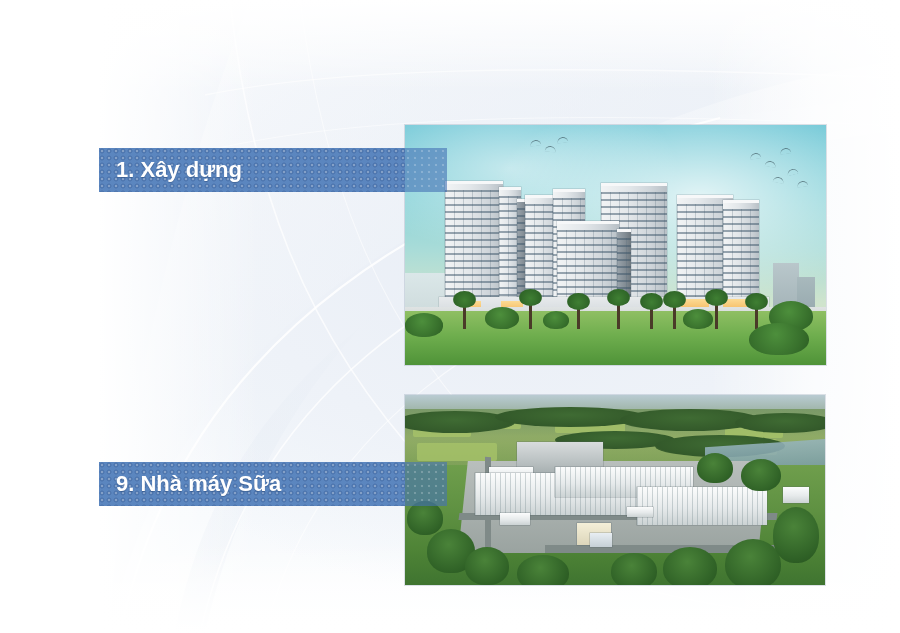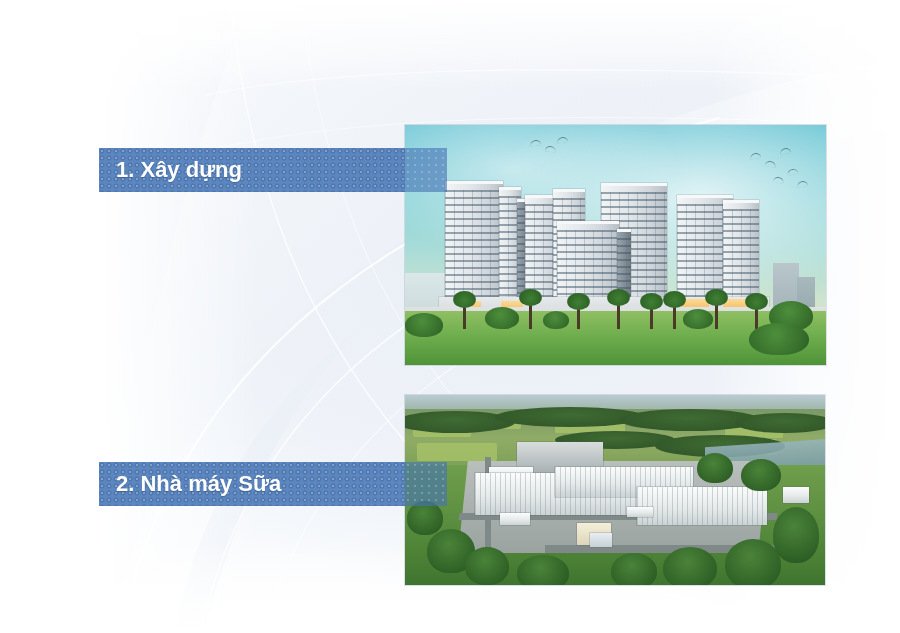--- a/index.html
+++ b/index.html
@@ -389,16 +389,16 @@
 
   <div class="band" id="band-1">
     <div class="band-bg"></div>
     <div class="band-over"></div>
     <div class="band-label">1. Xây dựng</div>
   </div>
 
   <div class="band" id="band-2">
     <div class="band-bg"></div>
     <div class="band-over"></div>
-    <div class="band-label">2. Nhà máy Sữa</div>
+    <div class="band-label">9. Nhà máy Sữa</div>
   </div>
 
 </div>
 
 </body></html>

